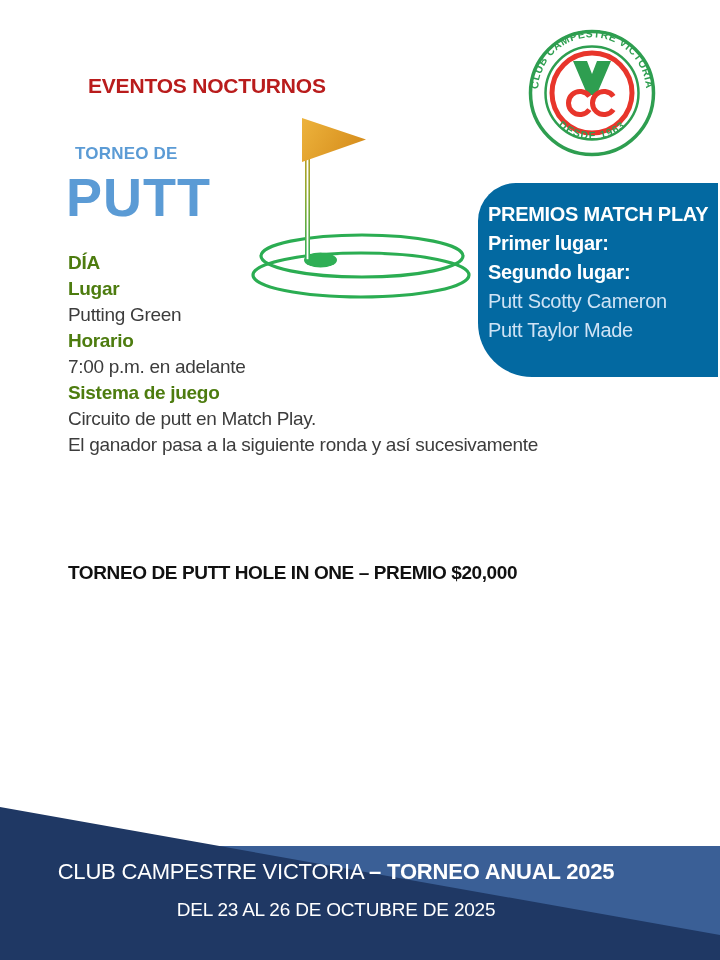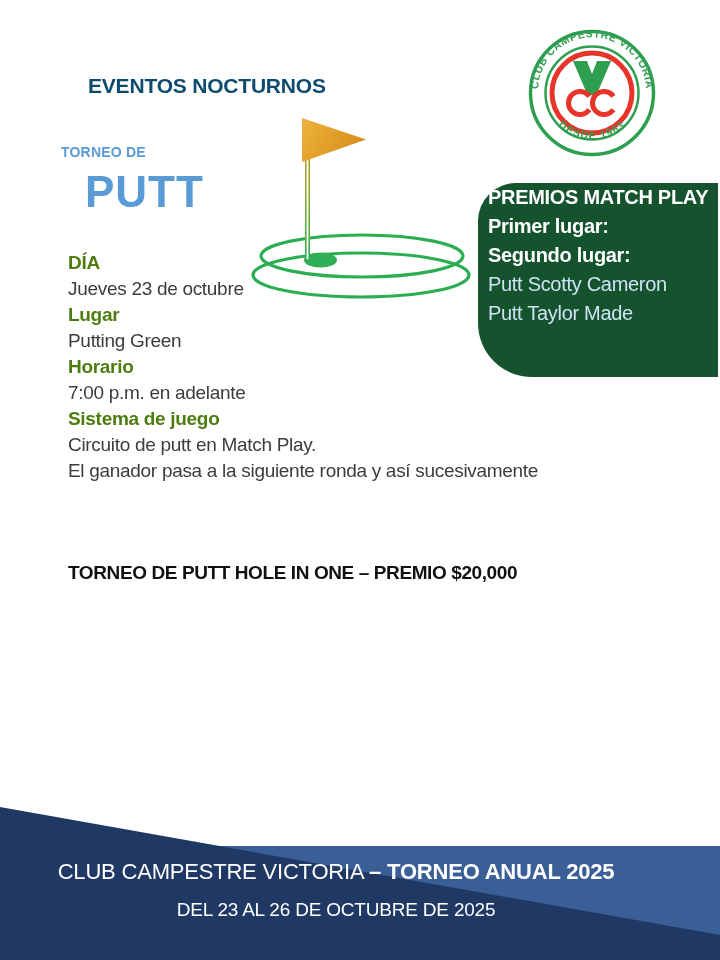--- a/index.html
+++ b/index.html
@@ -9,48 +9,48 @@
     width: 720px; height: 960px;
     margin: 0 auto;
     background: #ffffff;
     overflow: hidden;
     font-family: "Liberation Sans", sans-serif;
   }
 
   
   .header-title {
     position: absolute; left: 88px; top: 74px;
-    font-size: 21px; font-weight: bold; color: #0c4a6e;
+    font-size: 21px; font-weight: bold; color: #b91c1c;
     letter-spacing: -0.2px;
   }
 
   
   .logo { position: absolute; left: 527px; top: 28px; width: 130px; height: 130px; }
 
   
   .title-kicker {
-    position: absolute; left: 61px; top: 144px;
-    font-size: 14px; font-weight: bold; color: #5B9BD5;
+    position: absolute; left: 75px; top: 144px;
+    font-size: 17px; font-weight: bold; color: #5B9BD5;
     letter-spacing: 0.2px;
   }
   .title-main {
     position: absolute; left: 66px; top: 170px;
-    font-size: 44px; font-weight: bold; color: #5B9BD5;
-    letter-spacing: 1px; line-height: 1; margin-left: 19px;
+    font-size: 54px; font-weight: bold; color: #5B9BD5;
+    letter-spacing: 1px; line-height: 1;
   }
 
   
   .golf-illustration { position: absolute; left: 245px; top: 112px; width: 240px; height: 200px; }
 
   
   .prizes-panel {
     position: absolute; left: 478px; top: 183px; width: 240px; height: 194px;
-    background: #14532d;
+    background: #0369a1;
     border-radius: 38px 0 0 54px;
-    padding: 0 8px 0 10px;
+    padding: 17px 8px 0 10px;
     color: #ffffff;
     letter-spacing: -0.3px;
   }
   .prizes-panel .line { font-size: 20px; line-height: 29px; white-space: nowrap; }
   .prizes-panel .bold { font-weight: bold; color: #ffffff; }
   .prizes-panel .value { font-weight: normal; color: #CFE3F5; }
 
   
   .details {
     position: absolute; left: 68px; top: 250px; width: 520px;
@@ -133,21 +133,20 @@
   <div class="prizes-panel">
     <div class="line bold">PREMIOS MATCH PLAY</div>
     <div class="line bold">Primer lugar:</div>
     <div class="line bold">Segundo lugar:</div>
     <div class="line value">Putt Scotty Cameron</div>
     <div class="line value">Putt Taylor Made</div>
   </div>
 
   <div class="details">
     <div class="label">DÍA</div>
-    <div>Jueves 23 de octubre</div>
     <div class="label">Lugar</div>
     <div>Putting Green</div>
     <div class="label">Horario</div>
     <div>7:00 p.m. en adelante</div>
     <div class="label">Sistema de juego</div>
     <div>Circuito de putt en Match Play.</div>
     <div>El ganador pasa a la siguiente ronda y así sucesivamente</div>
   </div>
 
   <div class="hole-in-one">TORNEO DE PUTT HOLE IN ONE – PREMIO $20,000</div>

